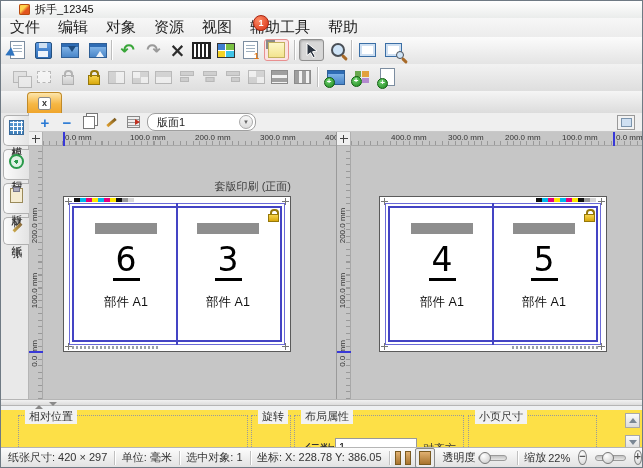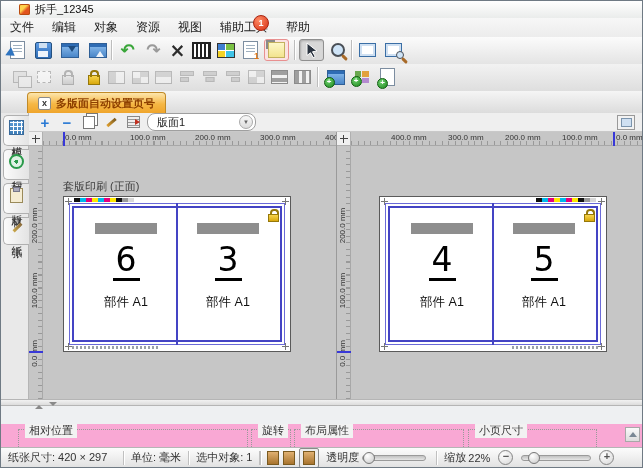--- a/index.html
+++ b/index.html
@@ -3,21 +3,21 @@
 <meta charset="utf-8">
 <style>
   html,body{margin:0;padding:0;background:#9aa0a6;font-family:"Liberation Sans","DejaVu Sans",sans-serif;}
   #win{position:relative;width:641px;height:466px;margin:0;background:#eef0f2;border:1px solid #6f7a84;overflow:hidden;}
   .abs{position:absolute;}
   
   #titlebar{left:0;top:0;width:100%;height:17px;background:linear-gradient(#ffffff,#eaeceb);display:flex;align-items:center;gap:5px;padding-left:18px;box-sizing:border-box;}
   #appicon{width:11px;height:11px;border-radius:2px;background:linear-gradient(135deg,#ffd24a 0 40%,#e2541e 60%);box-shadow:inset 0 0 0 1px #b84a10;}
   #title{font-size:11px;color:#111;}
   #menubar{left:0;top:17px;width:100%;height:19px;background:linear-gradient(#f7f7f7,#ececec);border-bottom:1px solid #d4d4d4;display:flex;align-items:center;}
-  .menu{font-size:12px;color:#222;padding:1px 9px;cursor:default;text-align:center;}
+  .menu{font-size:15px;color:#222;padding:1px 9px;cursor:default;text-align:center;}
   #badge{left:252px;top:14px;width:14px;height:14px;border-radius:50%;background:radial-gradient(circle at 35% 30%,#ff8a64,#d52f14);border:1px solid #a82410;color:#fff;font-size:9px;font-weight:bold;display:flex;align-items:center;justify-content:center;z-index:60;}
   #tooltip{left:272px;top:11px;height:20px;background:rgba(72,77,82,.95);border:1px solid #33383c;border-radius:3px;color:#fff;font-size:12px;display:flex;align-items:center;padding:0 9px;z-index:60;box-shadow:1px 2px 3px rgba(0,0,0,.3);}
   
   #tb1{left:0;top:36px;width:100%;height:27px;background:linear-gradient(#fbfbfb,#e4e4e4);}
   #tb2{left:0;top:63px;width:100%;height:27px;background:linear-gradient(#f2f2f2,#dedede);border-bottom:1px solid #b9b9b9;}
   .tbtn{position:absolute;top:2px;width:25px;height:22px;display:flex;align-items:center;justify-content:center;border-radius:3px;}
   .pressed{background:#d7d7d7;border:1px solid #8f8f8f;box-shadow:inset 1px 1px 2px rgba(0,0,0,.2);width:23px;height:20px;}
   .hilite{background:#fbe3e3;border:1px solid #e89090;width:23px;height:20px;}
   .vsep{position:absolute;top:3px;width:1px;height:20px;background:#bdbdbd;box-shadow:1px 0 0 #fff;}
   .dim{opacity:.5;filter:grayscale(.6);}
@@ -103,21 +103,21 @@
   .corner:after{content:"";position:absolute;left:6px;top:3px;width:1px;height:8px;background:#444;}
   .hruler{position:absolute;left:14px;top:0;right:0;height:14px;background:linear-gradient(#fdfdfd,#efefef);border-bottom:1px solid #a8a8a8;box-sizing:border-box;
     background-image:repeating-linear-gradient(90deg,#999 0 1px,transparent 1px 6.5px);background-size:100% 4px;background-repeat:no-repeat;background-position:0 100%;}
   .vruler{position:absolute;left:0;top:14px;width:14px;bottom:0;background:linear-gradient(90deg,#fdfdfd,#efefef);border-right:1px solid #a8a8a8;box-sizing:border-box;
     background-image:repeating-linear-gradient(0deg,#999 0 1px,transparent 1px 6.5px);background-size:4px 100%;background-repeat:no-repeat;background-position:100% 0;}
   .hlab{position:absolute;top:1px;font-size:8px;color:#333;white-space:nowrap;}
   .vlab{position:absolute;left:-14px;width:38px;text-align:center;font-size:8px;color:#333;transform:rotate(-90deg);white-space:nowrap;}
   .hmark{position:absolute;top:0;width:2px;height:14px;background:#3838d8;}
   .vmark{position:absolute;left:0;width:14px;height:2px;background:#3838d8;}
   .pane-canvas{position:absolute;left:14px;top:14px;right:0;bottom:0;background:#c6c6c6;}
-  .sheet-title{position:absolute;width:228px;text-align:left;font-size:11px;color:#3d3d3d;}
+  .sheet-title{position:absolute;width:228px;text-align:right;font-size:11px;color:#3d3d3d;}
   .sheet{position:absolute;width:228px;height:156px;background:#fff;border:1px solid #5a5a5a;box-sizing:border-box;}
   .frame1{position:absolute;left:5px;right:5px;top:6px;bottom:6px;border:1px solid #6a6ad8;}
   .frame2{position:absolute;left:8px;right:8px;top:9px;bottom:9px;border:2px solid #4444c4;}
   .centerline{position:absolute;left:50%;top:6px;bottom:6px;width:2px;margin-left:-1px;background:#4444c4;}
   .regmark{position:absolute;width:7px;height:7px;background:
      linear-gradient(#777,#777) center/7px 1px no-repeat,
      linear-gradient(#777,#777) center/1px 7px no-repeat;}
   .cbar{position:absolute;top:1px;display:flex;height:4px;}
   .cbar b{width:6px;height:4px;display:block;}
   .cbar b:nth-child(1){background:#111;} .cbar b:nth-child(2){background:#00b7eb;}
@@ -130,21 +130,21 @@
   .locki:after{content:"";position:absolute;left:0;top:5px;width:9px;height:6px;background:linear-gradient(#f7d44c,#d9a80c);border:1px solid #96780a;}
   .pagecell{position:absolute;top:9px;bottom:9px;width:104px;display:flex;flex-direction:column;align-items:center;padding-top:17px;box-sizing:border-box;}
   .pagecell .bar{width:62px;height:11px;background:#8e8e8e;}
   .pagecell .num{margin-top:9px;font-size:33px;line-height:1.05;color:#000;border-bottom:3px solid #000;padding:0 3px;font-family:"DejaVu Sans",sans-serif;}
   .pagecell .part{margin-top:13px;font-size:12.5px;color:#111;}
   .fineprint{position:absolute;bottom:2px;height:3px;width:86px;background:repeating-linear-gradient(90deg,#9aa0a8 0 2px,transparent 2px 4px);}
   
   #splitter{left:0;top:398px;width:100%;height:7px;background:linear-gradient(#f2f2f2,#dcdcdc);border-top:1px solid #b5b5b5;border-bottom:1px solid #b5b5b5;box-sizing:border-box;}
   #splitter .tri-u{position:absolute;left:34px;top:1px;border:4px solid transparent;border-bottom:4px solid #8a8a8a;}
   #splitter .tri-d{position:absolute;left:48px;top:1px;border:4px solid transparent;border-top:4px solid #8a8a8a;margin-top:1px;}
-  #props{left:0;top:423px;width:100%;height:41px;background:#f9a8d4;overflow:hidden;}
+  #props{left:0;top:409px;width:100%;height:41px;background:#fde047;overflow:hidden;}
   .group{position:absolute;top:5px;height:60px;border:1px dotted #9a9a9a;}
   .group .gt{position:absolute;left:6px;top:-7px;background:#f2f2f2;padding:0 4px;font-size:11px;color:#333;}
   #g-layout .fl{position:absolute;left:10px;top:25px;font-size:15px;color:#333;}
   #rows-input{position:absolute;left:40px;top:22px;width:74px;height:15px;border:1px solid #999;font-size:11px;padding:0 3px;background:#fff;}
   #g-layout .al{position:absolute;left:128px;top:25px;font-size:11px;color:#333;}
   #props-scroll{position:absolute;right:2px;top:3px;width:15px;height:37px;}
   .scr-btn{position:absolute;left:0;width:15px;height:15px;background:linear-gradient(#fafafa,#dcdcdc);border:1px solid #a8a8a8;box-sizing:border-box;display:flex;align-items:center;justify-content:center;}
   .scr-btn.up{top:0;} .scr-btn.down{bottom:0;}
   .scr-btn i{border:4px solid transparent;display:block;}
   .scr-btn.up i{border-bottom:5px solid #7a8794;margin-top:-4px;}
@@ -314,21 +314,20 @@
     <div class="tbtn" style="left:374px">
         <span class="i-page" style="position:relative">
           <b class="plus-badge">+</b>
         </span>
       </div>
   </div>
 
   <div id="tabbar" class="abs">
     <div id="doc-tab">
       <span class="close">x</span>
-      <span class="lbl">多版面自动设置页号</span>
     </div>
   </div>
 
   <div id="sidebar" class="abs">
     <div class="side-tab">
       <span class="si-grid"></span>
       <span class="vtxt">模板</span>
     </div>
     <div class="side-tab">
       <span class="si-target"></span>
@@ -506,20 +505,21 @@
     </div>
   </div>
 
   <div id="status" class="abs">
     <span class="cell" style="width:108px">纸张尺寸: 420 × 297</span>
     <span class="sep"></span>
     <span class="cell">单位: 毫米</span>
     <span class="sep"></span>
     <span class="cell">选中对象: 1</span>
     <span class="sep"></span>
+    <span class="cell">坐标: X: 228.78  Y: 386.05</span>
     <span class="sep"></span>
     <span class="opic" style="margin-left:6px"></span>
     <span class="opic"></span>
     <span class="opic-press">
         <span class="opic" style="margin:0"></span>
       </span>
     <span class="cell" style="padding-right:3px">透明度</span>
     <span class="slider" style="width:62px">
         <span class="knob" style="left:0"></span>
       </span>

